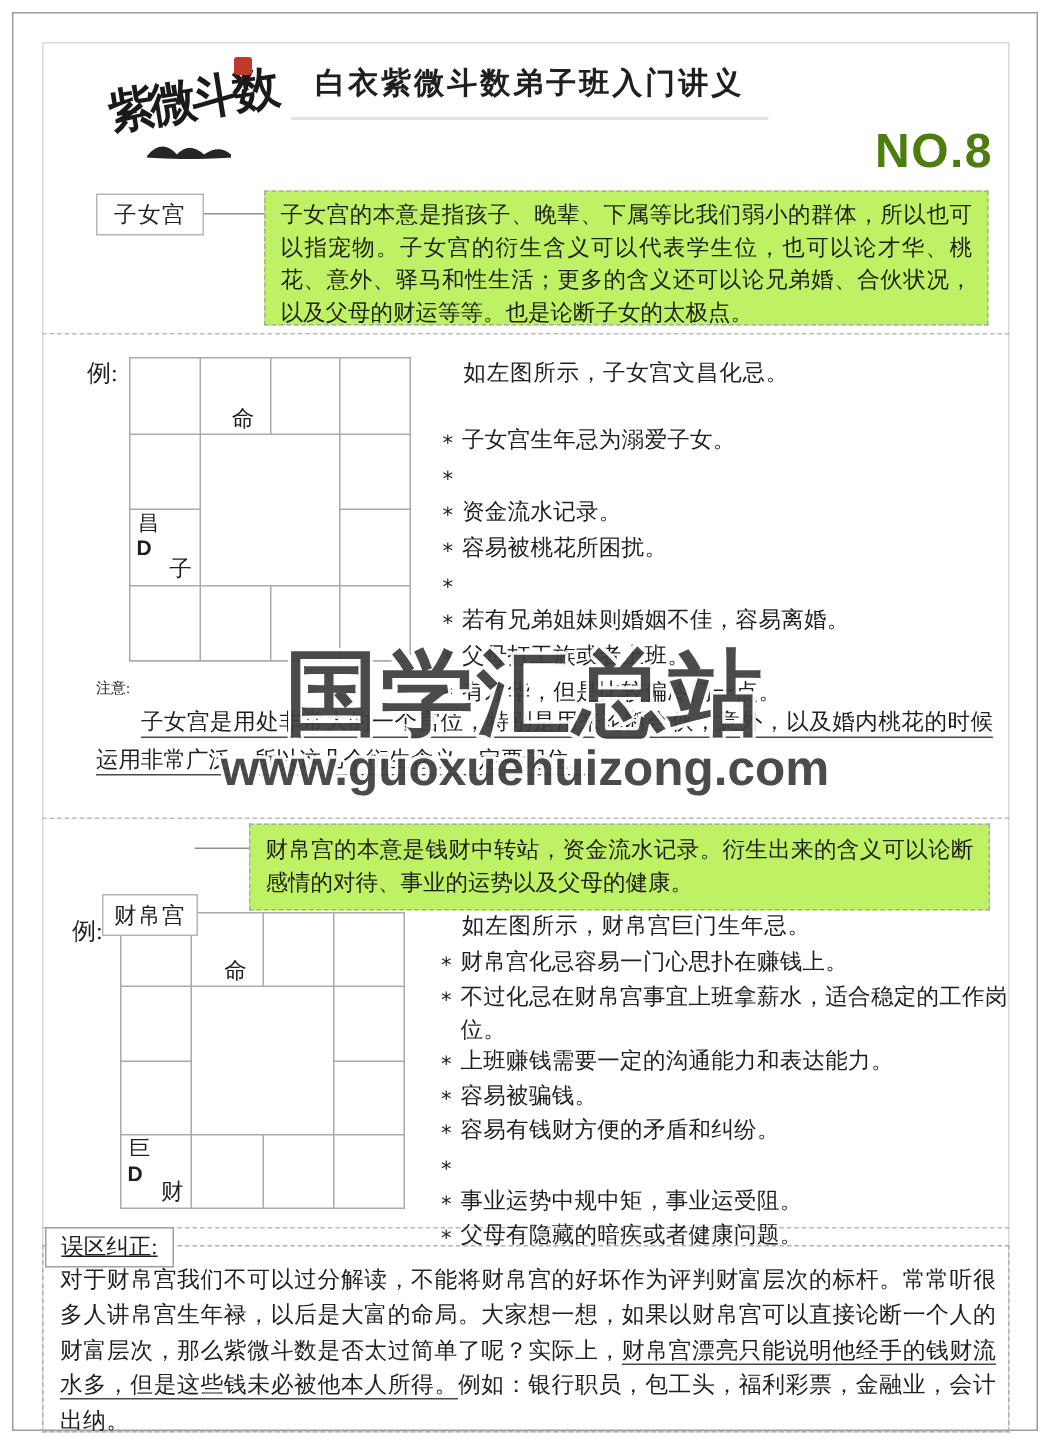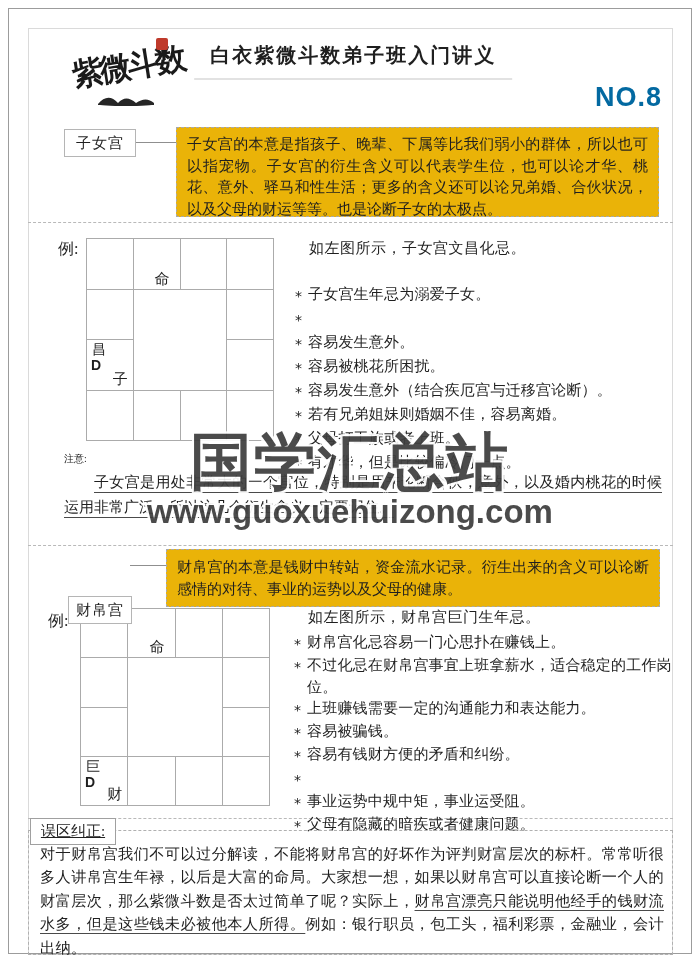--- a/index.html
+++ b/index.html
@@ -14,27 +14,27 @@
   .divider{left:28px;width:645px;height:0;border-top:1px dashed #b9b9b9;}
   
   .logo{left:70px;top:38px;width:118px;height:74px;}
   .logo-text{position:absolute;left:2px;top:8px;font-size:31px;font-weight:bold;
     letter-spacing:-3px;transform:rotate(-9deg);white-space:nowrap;color:#1a1a1a;}
   .logo-seal{position:absolute;left:86px;top:0px;width:12px;height:12px;background:#bf3a2b;border-radius:2px;}
   .logo-mountain{position:absolute;left:26px;top:52px;}
   .title{left:50%;top:42px;transform:translateX(-49%);font-size:20px;font-weight:600;
     letter-spacing:2px;white-space:nowrap;padding:0 16px 9px 16px;border-bottom:2px solid #e2e2e2;}
   .doc-no{right:38px;top:82px;font-family:"Liberation Sans","DejaVu Sans",sans-serif;
-    font-weight:bold;font-size:27px;letter-spacing:1px;color:#0369a1;}
+    font-weight:bold;font-size:32px;letter-spacing:1px;color:#4d7c0f;}
   
   .label-box{border:1px solid #b5b5b5;background:#fff;display:flex;align-items:center;
     justify-content:center;font-size:15px;letter-spacing:1px;z-index:2;text-align:center;}
   .connector{height:0;border-top:1px solid #8f8f8f;}
   .desc-box{border:1px dashed #a9a9a9;padding:6px 10px;font-size:15px;line-height:21.5px;
-    text-align:justify;background:#eab308;}
+    text-align:justify;background:#bef264;}
   .example-label{font-size:16px;}
   
   .palace-grid{display:grid;grid-template-columns:repeat(4,1fr);grid-template-rows:repeat(4,1fr);
     gap:1px;background:#ababab;border:1px solid #ababab;}
   .pcell{background:#fff;position:relative;}
   .star-block{position:absolute;top:2px;left:4px;width:16px;text-align:center;
     font-size:14px;line-height:16px;}
   .star-sihua{display:block;font-family:"Liberation Sans","DejaVu Sans",sans-serif;
     font-weight:bold;font-size:14px;line-height:15px;text-align:left;}
   .palace-name{position:absolute;bottom:1px;right:5px;font-size:15px;}
@@ -127,31 +127,30 @@
           <span class="bullet-marker">*</span>
           <span class="bullet-text">子女宫生年忌为溺爱子女。</span>
         </li>
 
         <li class="bullet-row">
           <span class="bullet-marker">*</span>
         </li>
 
         <li class="bullet-row">
           <span class="bullet-marker">*</span>
-          <span class="bullet-text">容易发生意外。</span>
+          <span class="bullet-text">资金流水记录。</span>
         </li>
 
         <li class="bullet-row">
           <span class="bullet-marker">*</span>
           <span class="bullet-text">容易被桃花所困扰。</span>
         </li>
 
         <li class="bullet-row">
           <span class="bullet-marker">*</span>
-          <span class="bullet-text">容易发生意外（结合疾厄宫与迁移宫论断）。</span>
         </li>
 
         <li class="bullet-row">
           <span class="bullet-marker">*</span>
           <span class="bullet-text">若有兄弟姐妹则婚姻不佳，容易离婚。</span>
         </li>
 
         <li class="bullet-row">
           <span class="bullet-marker">*</span>
           <span class="bullet-text">父母打工族或者上班。</span>

